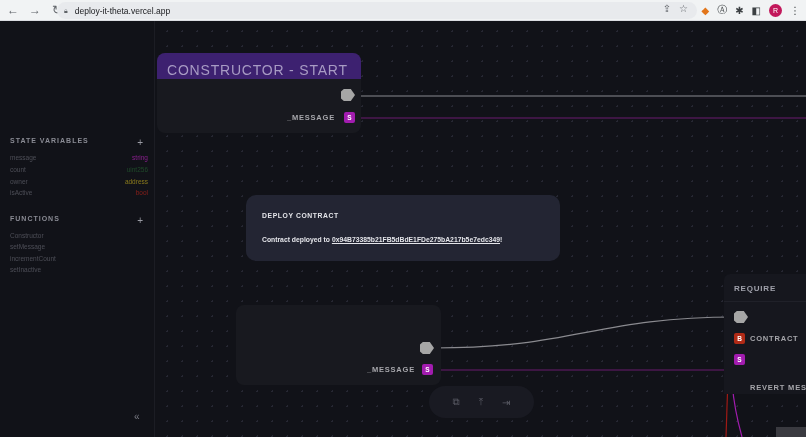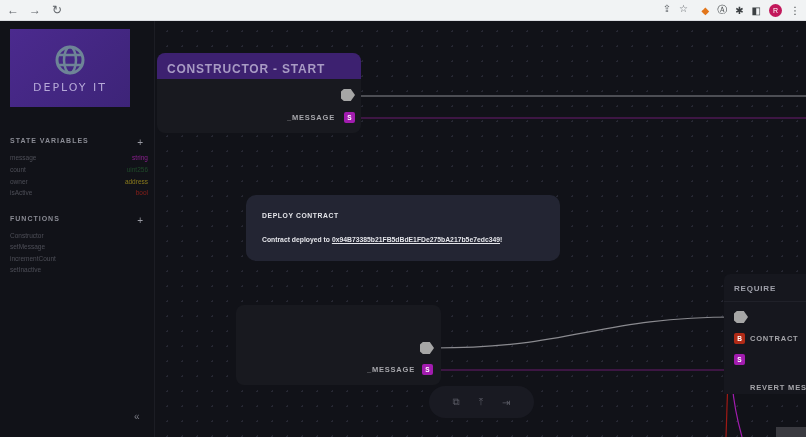--- a/index.html
+++ b/index.html
@@ -20,21 +20,21 @@
   .section-h { position: absolute; left: 10px; width: 134px; display: flex; justify-content: space-between; color: #8a8b94; font-size: 7px; font-weight: bold; letter-spacing: 1px; }
   .section-h .plus { font-size: 10px; color: #9a9ba4; font-weight: normal; }
   .var-row { position: absolute; left: 10px; width: 138px; display: flex; justify-content: space-between; font-size: 6.5px; color: #4d4e57; }
   .fn-row { position: absolute; left: 10px; font-size: 6.5px; color: #4d4e57; }
   .collapse { position: absolute; left: 134px; top: 390px; color: #7a7b85; font-size: 10px; }
 
   .canvas { position: absolute; left: 156px; top: 0; width: 650px; height: 416px; background-color: #111218;
     background-image: radial-gradient(#262732 1px, transparent 1px); background-size: 15px 15px; background-position: 4px 3px; overflow: hidden; }
 
   .node { position: absolute; background: #18191f; border-radius: 8px; }
-  .node-head { height: 26px; background: #3d2170; border-radius: 8px 8px 0 0; color: #a89bc4; font-size: 12px; letter-spacing: 0.8px; font-weight: bold; padding: 9px 10px; }
+  .node-head { height: 26px; background: #3d2170; border-radius: 8px 8px 0 0; color: #a89bc4; font-size: 14px; letter-spacing: 0.8px; font-weight: normal; padding: 9px 10px; }
   .exec-pin { position: absolute; width: 14px; height: 12px; background: #a6a6a6; clip-path: polygon(0 20%, 20% 0, 70% 0, 100% 50%, 70% 100%, 20% 100%, 0 80%); }
   .pin-label { position: absolute; color: #a6a6ab; font-size: 7.5px; letter-spacing: 0.8px; font-weight: bold; text-align: center; }
   .type-pin { position: absolute; width: 11px; height: 11px; border-radius: 2px; color: #fff; font-size: 6.5px; font-weight: bold; display: flex; align-items: center; justify-content: center; }
   .pin-s { background: #a21caf; }
   .pin-b { background: #b02a16; }
 
   .toast { position: absolute; left: 90px; top: 174px; width: 314px; height: 66px; background: #232533; border-radius: 10px; padding: 17px 16px; }
   .toast-title { color: #e4e5ea; font-size: 6.8px; font-weight: bold; letter-spacing: 0.6px; }
   .toast-msg { color: #e4e5ea; font-size: 6.8px; font-weight: bold; margin-top: 17px; }
   .toast-msg a { color: #e4e5ea; text-decoration: underline; }
@@ -46,45 +46,40 @@
   .require-head { height: 28px; color: #9fa0aa; font-size: 8px; letter-spacing: 0.8px; font-weight: bold; padding: 10px 10px; border-bottom: 1px solid #202129; }
   .minimap { position: absolute; left: 620px; top: 406px; width: 30px; height: 10px; background: #3a3a40; }
 </style>
 </head>
 <body>
 
 <div class="browser-bar">
   <div class="nav-btn">←</div>
   <div class="nav-btn">→</div>
   <div class="nav-btn">↻</div>
+  <div class="url-box">
+    <span class="lock">🔒︎</span>
+    <span>deploy-it-theta.vercel.app</span>
+  </div>
   <div class="url-actions">
     <span>⇪</span>
     <span>☆</span>
   </div>
   <div class="ext-icons">
     <span class="fox">◆</span>
     <span>Ⓐ</span>
     <span>✱</span>
     <span>◧</span>
     <span class="avatar">R</span>
     <span>⋮</span>
   </div>
 </div>
 
 <div class="app">
   <div class="sidebar">
-    <div class="logo">
-      <svg width="34" height="34" viewBox="0 0 34 34">
-        <circle cx="17" cy="17" r="13" fill="none" stroke="#6e8597" stroke-width="3"></circle>
-        <ellipse cx="17" cy="17" rx="6" ry="13" fill="none" stroke="#6e8597" stroke-width="2.5"></ellipse>
-        <line x1="4" y1="12" x2="30" y2="12" stroke="#6e8597" stroke-width="2.5"></line>
-        <line x1="4" y1="22" x2="30" y2="22" stroke="#6e8597" stroke-width="2.5"></line>
-      </svg>
-      <div class="logo-text">DEPLOY IT</div>
-    </div>
 
     <div class="section-h" style="top:116px;">
       <span>STATE VARIABLES</span>
       <span class="plus">+</span>
     </div>
     <div class="var-row" style="top:133px;">
       <span>message</span>
       <span style="color:#8b1f8f">string</span>
     </div>
     <div class="var-row" style="top:145px;">

